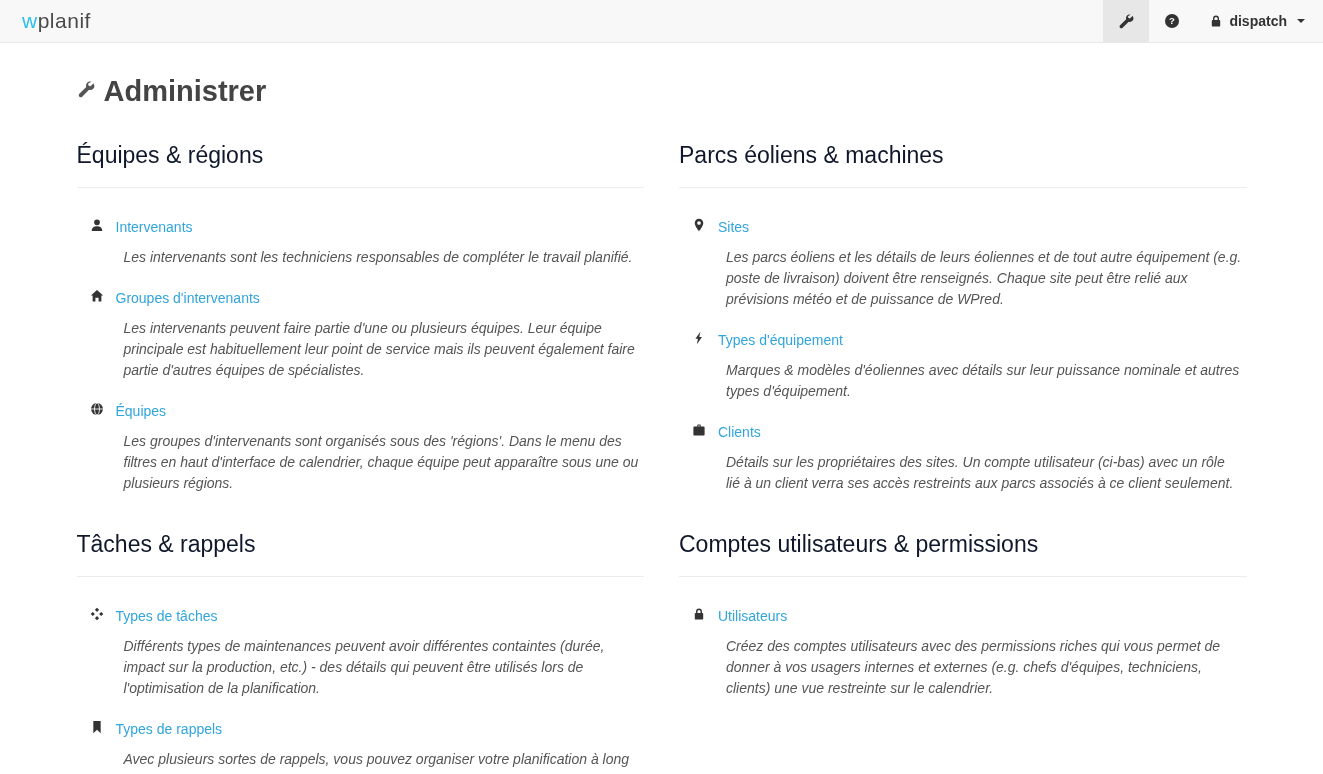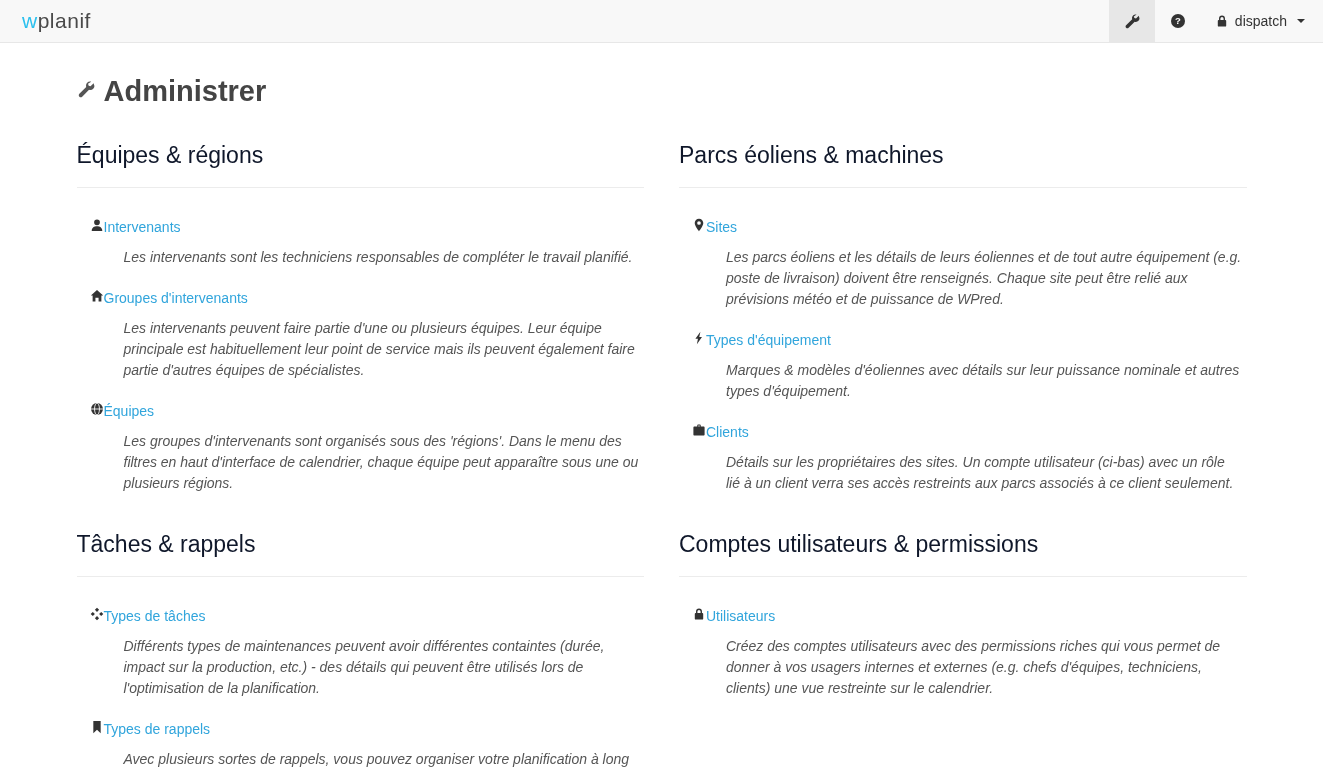--- a/index.html
+++ b/index.html
@@ -17,21 +17,21 @@
     font-weight: 400;
   }
   .brand .brand-accent { color: #2bc0ee; }
   .nav-right { display: flex; align-items: stretch; }
   .nav-btn {
     display: flex; align-items: center; padding: 0 15px; cursor: pointer;
     color: #333;
   }
   .nav-btn.active { background: #e7e7e7; }
   .nav-btn svg { display: block; }
-  .user-menu { font-size: 14px; font-weight: normal; color: #333; gap: 6px; padding: 0 18px 0 14px; }
+  .user-menu { font-size: 14px; font-weight: bold; color: #333; gap: 6px; padding: 0 18px 0 14px; }
   .caret {
     display: inline-block; width: 0; height: 0; margin-left: 4px;
     border-left: 4px solid transparent; border-right: 4px solid transparent;
     border-top: 4px solid #333;
   }
 
   
   .container { width: 1170px; margin: 0 auto; }
   .page-title {
     margin: 32px 0 24px; text-align: center;
@@ -42,21 +42,21 @@
 
   .grid {
     display: grid; grid-template-columns: 1fr 1fr;
     column-gap: 35px; row-gap: 16px; margin-top: 34px;
   }
   .section h2 {
     font-size: 23px; font-weight: 400; color: #0f172a;
     padding-bottom: 18px; border-bottom: 1px solid #ececec; margin-bottom: 30px;
   }
   .admin-item { }
-  .item-head { margin-left: 13px; display: flex; align-items: center; gap: 0; }
+  .item-head { margin-left: 13px; display: flex; align-items: center; gap: 12px; }
   .item-head svg { flex: 0 0 auto; }
   .item-link {
     font-size: 14px; color: #31a5dc; text-decoration: none; cursor: pointer;
   }
   .item-desc {
     margin: 11px 0 21px 47px; max-width: 516px;
     font-size: 14px; line-height: 21px; color: #555; font-style: italic;
   }
 
   .ic { fill: #333; }

